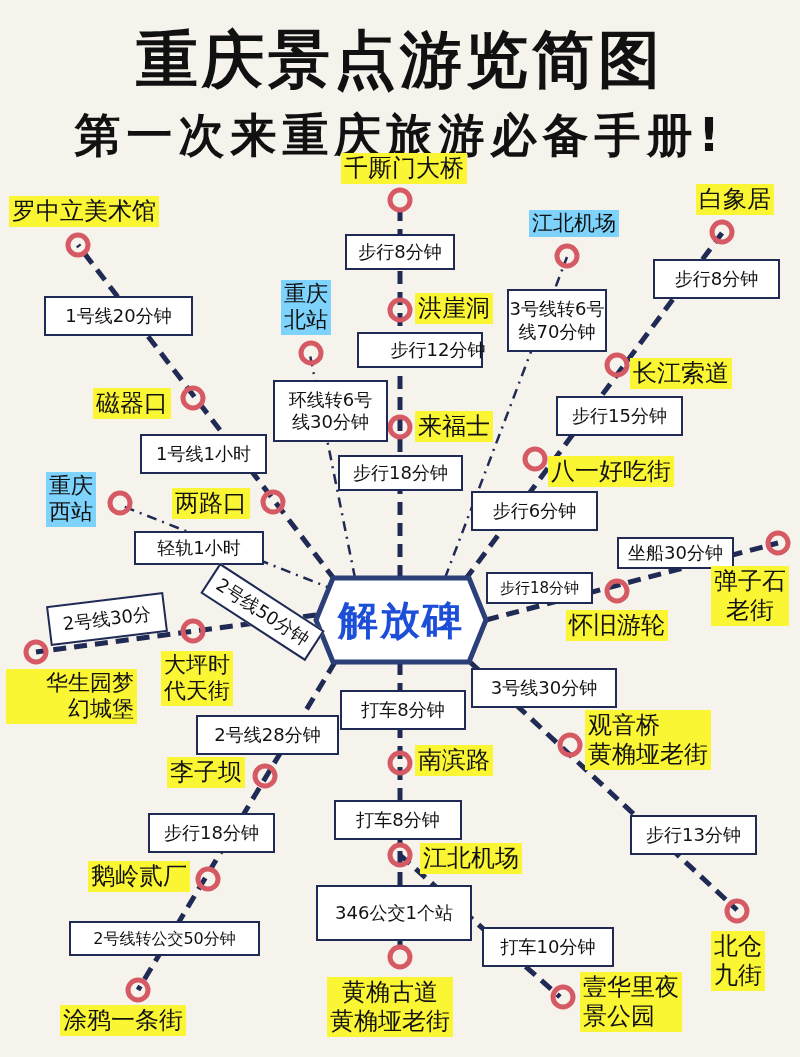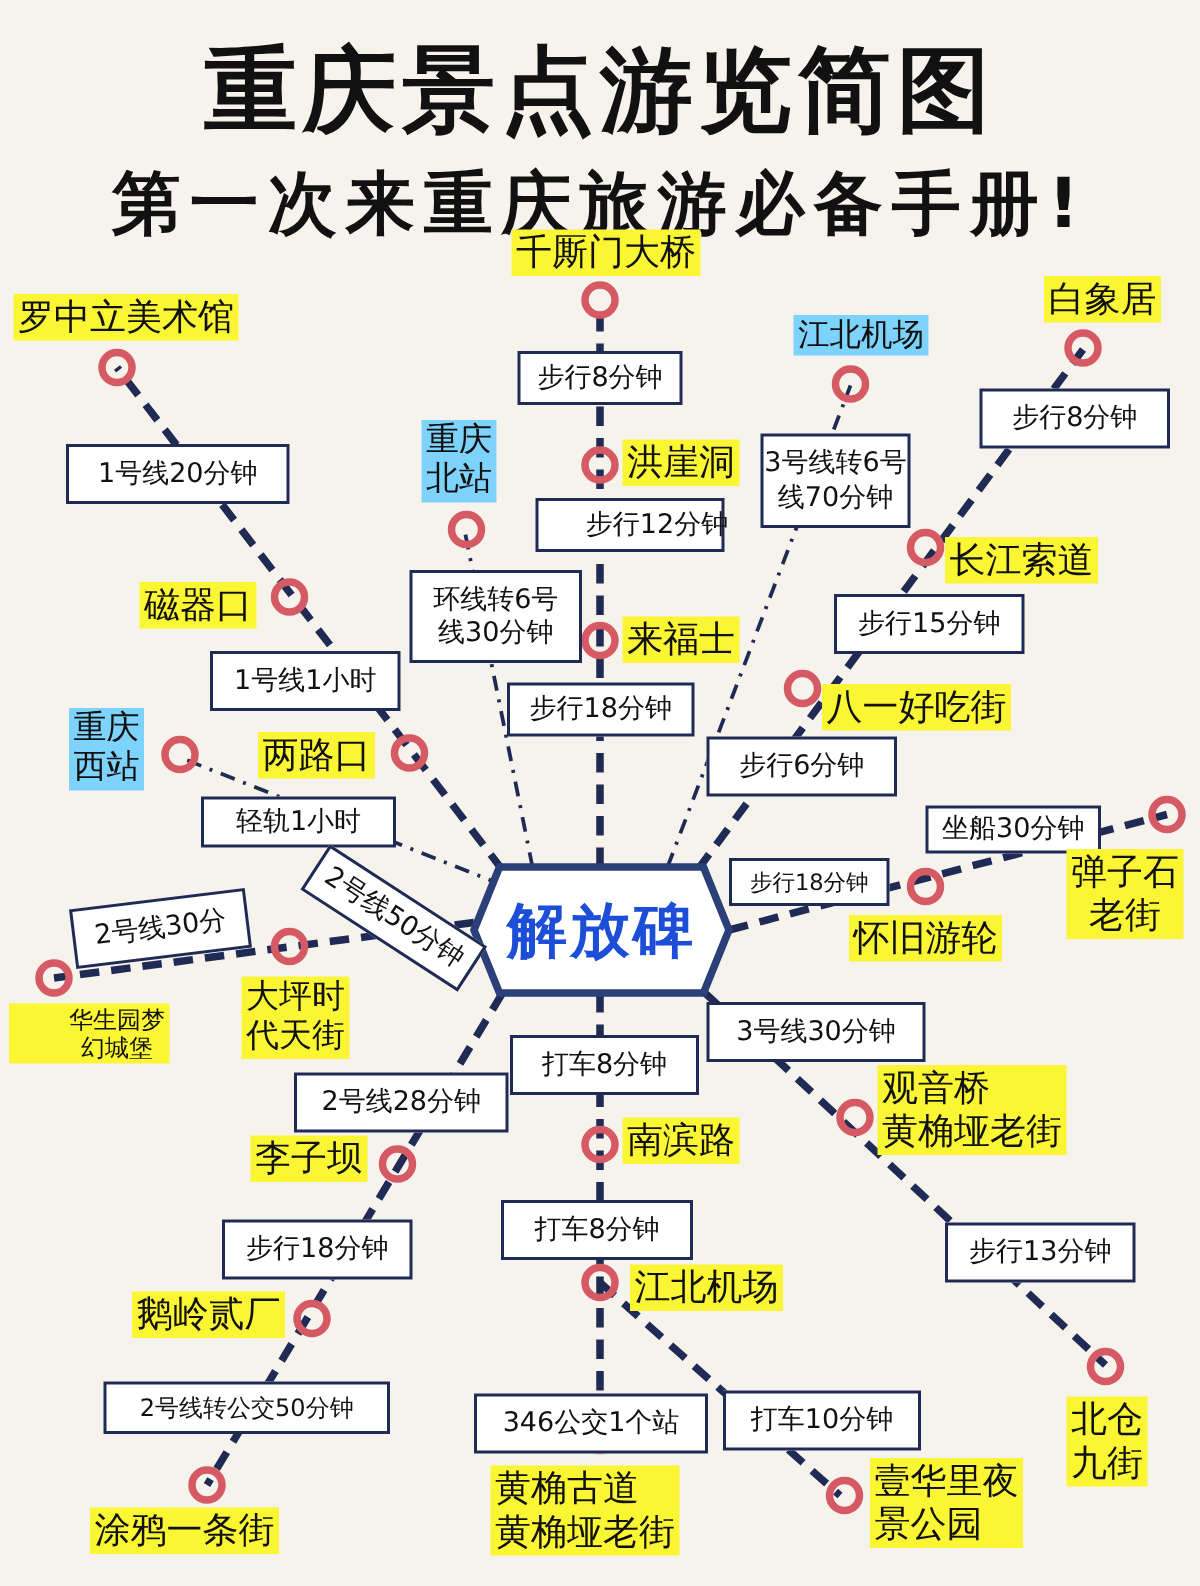--- a/index.html
+++ b/index.html
@@ -95,21 +95,21 @@
 <div class="box" style="left:471px;top:491px;width:127px;height:40px;">步行6分钟</div>
 <div class="box" style="left:617px;top:537px;width:117px;height:32px;">坐船30分钟</div>
 <div class="box" style="left:486px;top:572px;width:107px;height:32px;font-size:15px;">步行18分钟</div>
 <div class="box" style="left:48px;top:599px;width:118px;height:40px;transform:rotate(-7deg);">2号线30分</div>
 <div class="box" style="left:200px;top:594px;width:125px;height:36px;transform:rotate(33deg);">2号线50分钟</div>
 <div class="box" style="left:196px;top:715px;width:143px;height:40px;">2号线28分钟</div>
 <div class="box" style="left:340px;top:690px;width:126px;height:40px;">打车8分钟</div>
 <div class="box" style="left:148px;top:813px;width:127px;height:40px;">步行18分钟</div>
 <div class="box" style="left:334px;top:800px;width:128px;height:40px;">打车8分钟</div>
 <div class="box" style="left:69px;top:921px;width:191px;height:35px;font-size:16px;">2号线转公交50分钟</div>
-<div class="box" style="left:316px;top:929px;width:156px;height:40px;">346公交1个站</div>
+<div class="box" style="left:316px;top:885px;width:156px;height:56px;">346公交1个站</div>
 <div class="box" style="left:482px;top:927px;width:132px;height:40px;">打车10分钟</div>
 <div class="box" style="left:471px;top:668px;width:146px;height:40px;">3号线30分钟</div>
 <div class="box" style="left:630px;top:815px;width:127px;height:40px;">步行13分钟</div>
 
 <div class="lbl yel" style="left:341px;top:153px;">千厮门大桥</div>
 <div class="lbl yel" style="left:415px;top:293px;">洪崖洞</div>
 <div class="lbl yel" style="left:415px;top:411px;">来福士</div>
 <div class="lbl yel" style="left:9px;top:196px;">罗中立美术馆</div>
 <div class="lbl yel" style="left:93px;top:388px;">磁器口</div>
 <div class="lbl yel" style="left:172px;top:488px;">两路口</div>
@@ -117,29 +117,29 @@
 北站</div>
 <div class="lbl pink" style="left:46px;top:472px;white-space:pre-line;font-size:22px;">重庆
 西站</div>
 <div class="lbl pink" style="left:529px;top:210px;font-size:21px;">江北机场</div>
 <div class="lbl yel" style="left:696px;top:184px;text-align:center;">白象居</div>
 <div class="lbl yel" style="left:630px;top:358px;">长江索道</div>
 <div class="lbl yel" style="left:548px;top:456px;">八一好吃街</div>
 <div class="lbl yel" style="left:711px;top:566px;white-space:pre-line;text-align:center;">弹子石
 老街</div>
 <div class="lbl yel" style="left:566px;top:610px;">怀旧游轮</div>
-<div class="lbl yel" style="left:6px;top:669px;white-space:pre-line;text-align:center;font-size:16px;padding-left:40px;">华生园梦
+<div class="lbl yel" style="left:6px;top:669px;white-space:pre-line;text-align:right;font-size:22px;padding-left:40px;">华生园梦
 幻城堡</div>
 <div class="lbl yel" style="left:161px;top:651px;white-space:pre-line;font-size:22px;">大坪时
 代天街</div>
 <div class="lbl yel" style="left:167px;top:757px;">李子坝</div>
 <div class="lbl yel" style="left:88px;top:861px;">鹅岭贰厂</div>
 <div class="lbl yel" style="left:60px;top:1005px;">涂鸦一条街</div>
 <div class="lbl yel" style="left:415px;top:745px;">南滨路</div>
 <div class="lbl yel" style="left:420px;top:843px;">江北机场</div>
-<div class="lbl yel" style="left:327px;top:977px;white-space:pre-line;">黄桷古道
+<div class="lbl yel" style="left:327px;top:977px;white-space:pre-line;text-align:center;">黄桷古道
 黄桷垭老街</div>
 <div class="lbl yel" style="left:580px;top:972px;white-space:pre-line;">壹华里夜
 景公园</div>
 <div class="lbl yel" style="left:585px;top:710px;white-space:pre-line;">观音桥
 黄桷垭老街</div>
 <div class="lbl yel" style="left:711px;top:931px;white-space:pre-line;">北仓
 九街</div>
 
 </body></html>

